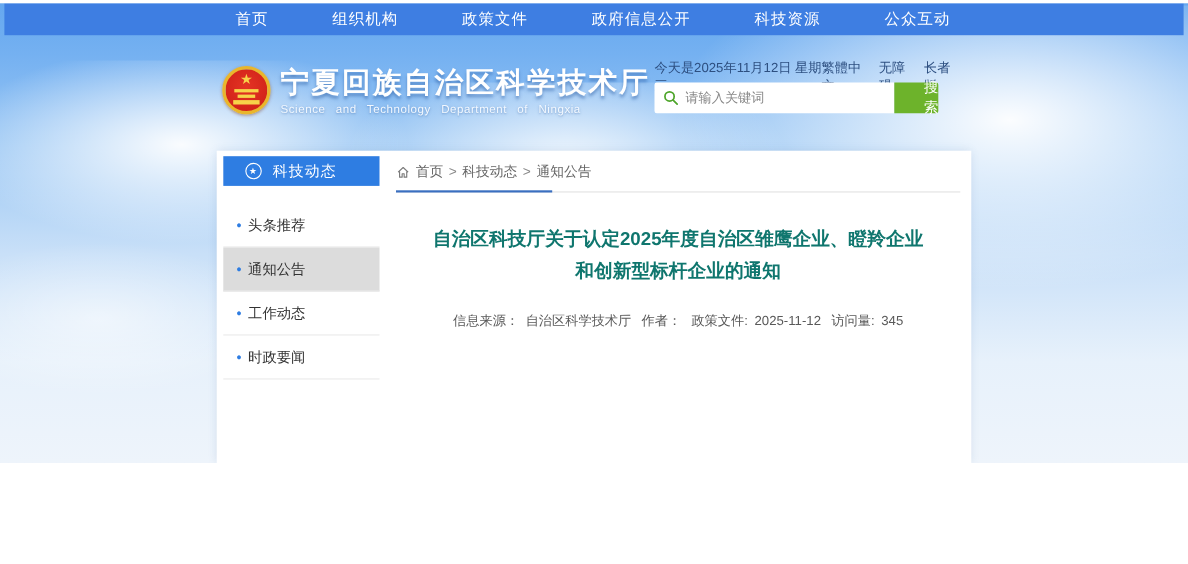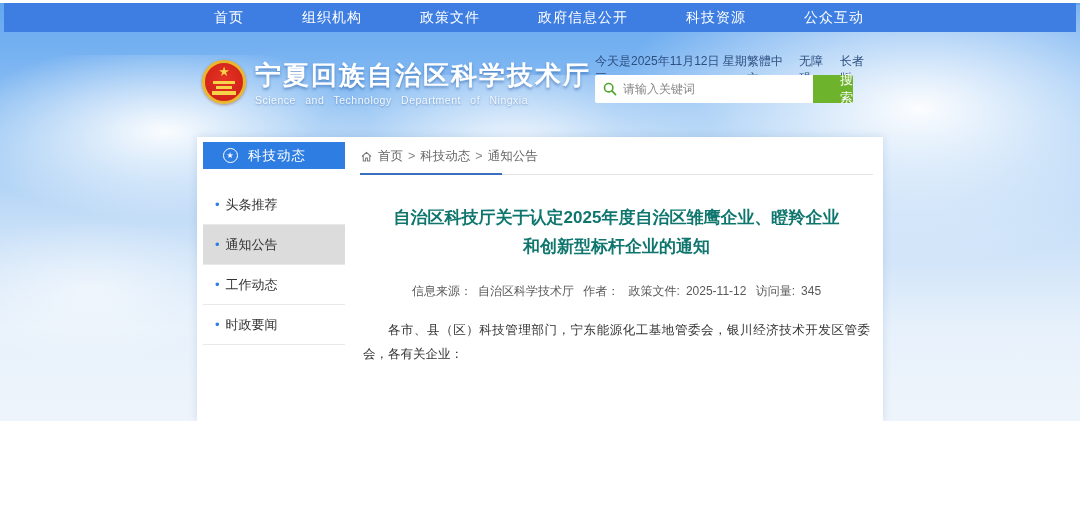--- a/index.html
+++ b/index.html
@@ -185,19 +185,18 @@
       </h1>
 
       <div class="art-meta">
         <span>信息来源：</span><span>自治区科学技术厅</span>
         <span>作者：</span>
         <span>政策文件:</span><span>2025-11-12</span>
         <span>访问量:</span><span>345</span>
       </div>
 
       <div class="art-body">
-        <p>各市、县（区）科技管理部门，宁东能源化工基地管委会，银川经济技术开发区管委会，各有关企业：</p>
       </div>
 
     </div>
 
   </div>
 </div>
 
 </body></html>

